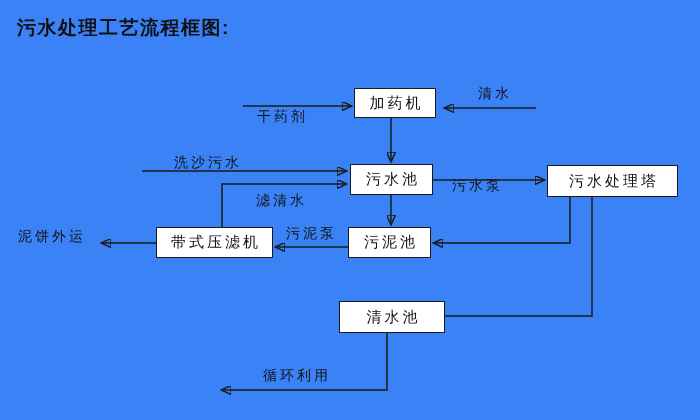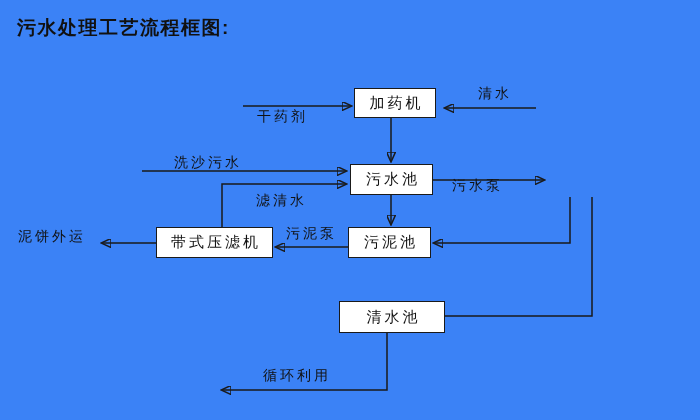--- a/index.html
+++ b/index.html
@@ -80,20 +80,21 @@
     <path d="M391,195 V224" marker-end="url(#arr)"></path>
     <path d="M570,197 V243 H434" marker-end="url(#arr)"></path>
     <path d="M592,197 V316 H433" marker-end="url(#arr)"></path>
     <path d="M348,247 H276" marker-end="url(#arr)"></path>
     <path d="M156,243 H102" marker-end="url(#arr)"></path>
     <path d="M387,333 V390 H222" marker-end="url(#arr)"></path>
   </svg>
 
   <div class="node" style="left:354px; top:88px;  width:82px;  height:30px;">加药机</div>
   <div class="node" style="left:350px; top:164px; width:83px;  height:31px;">污水池</div>
+  <div class="node" style="left:547px; top:165px; width:131px; height:32px;">污水处理塔</div>
   <div class="node" style="left:348px; top:227px; width:83px;  height:31px;">污泥池</div>
   <div class="node" style="left:156px; top:227px; width:117px; height:31px;">带式压滤机</div>
   <div class="node" style="left:339px; top:301px; width:106px;  height:32px;">清水池</div>
 
   <span class="flow-label" style="left:257px; top:84px;margin-top:24px;">干药剂</span>
   <span class="flow-label" style="left:478px; top:85px;">清水</span>
   <span class="flow-label" style="left:174px; top:154px;">洗沙污水</span>
   <span class="flow-label" style="left:452px; top:153px;margin-top:24px;">污水泵</span>
   <span class="flow-label" style="left:256px; top:192px;text-align:right;">滤清水</span>
   <span class="flow-label" style="left:286px; top:225px;">污泥泵</span>

